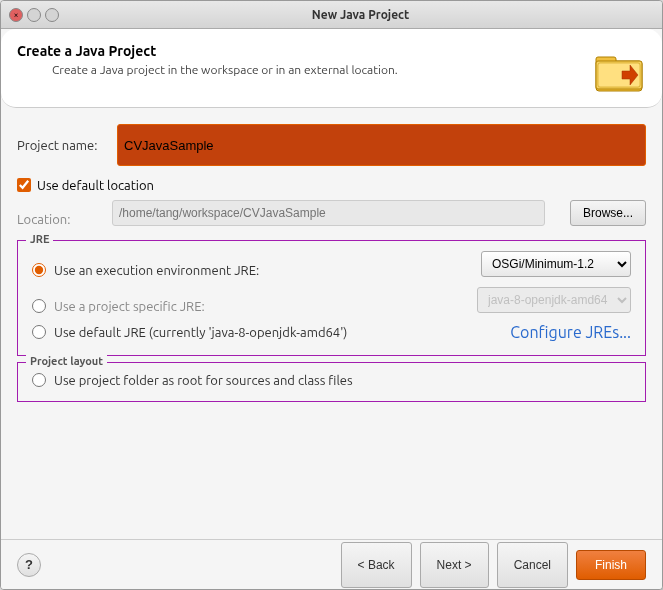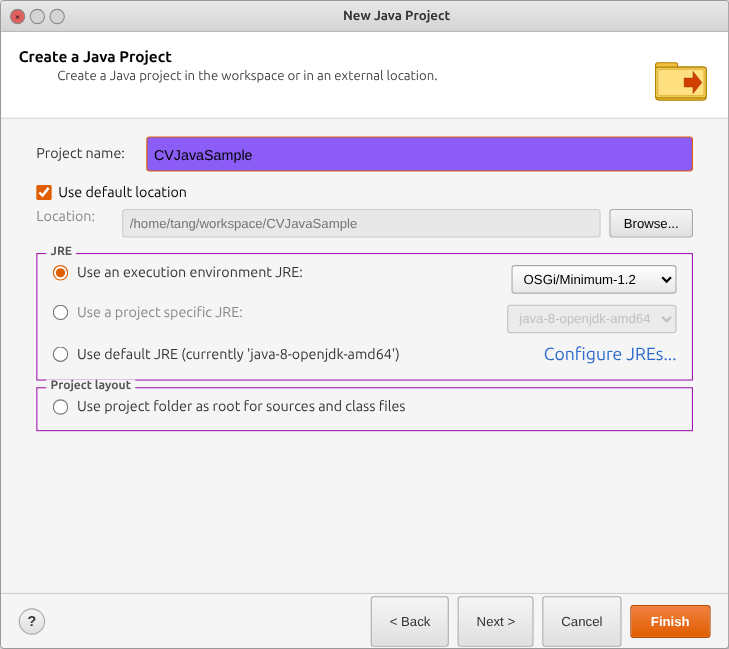--- a/index.html
+++ b/index.html
@@ -57,74 +57,75 @@
       font-weight: bold;
       color: #333;
     }
     .header-section {
       background: #fff;
       border-bottom: 1px solid #ccc;
       padding: 14px 16px 12px 16px;
       display: flex;
       align-items: flex-start;
       justify-content: space-between;
+      border-radius: 15px;
     }
     .header-text h2 {
       font-size: 14px;
       font-weight: bold;
       color: #000;
       margin-bottom: 4px;
     }
     .header-text p {
       font-size: 12px;
       color: #444;
       margin-left: 35px;
     }
     .content {
       flex: 1;
-      padding: 16px 32px;
+      padding: 16px 16px;
       overflow-y: auto;
       background: #f5f5f5;
     }
     .form-row {
       display: flex;
       align-items: center;
       margin-bottom: 12px;
     }
     .form-label {
       font-size: 13px;
       color: #333;
       min-width: 100px;
     }
     .form-input {
       flex: 1;
-      height: 32px;
+      height: 42px;
       border: 1px solid #e05d00;
       border-radius: 3px;
       padding: 2px 6px;
       font-size: 13px;
       outline: none;
-      background: #8b5cf6;
+      background: #c2410c;
     }
     .checkbox-row {
       display: flex;
       align-items: center;
       gap: 6px;
       margin-bottom: 8px;
     }
     .checkbox-row input[type="checkbox"] {
       accent-color: #e05d00;
       width: 14px;
       height: 14px;
     }
     .location-row {
       display: flex;
-      align-items: flex-start;
+      align-items: flex-end;
       margin-bottom: 14px;
-      gap: 8px;
+      gap: 25px;
     }
     .location-label {
       min-width: 70px;
       font-size: 13px;
       color: #888;
     }
     .location-input {
       flex: 1;
       height: 26px;
       border: 1px solid #ccc;
@@ -155,21 +156,21 @@
       top: -8px;
       left: 8px;
       background: #f5f5f5;
       padding: 0 4px;
       font-size: 11px;
       color: #555;
       font-weight: bold;
     }
     .radio-row {
       display: flex;
-      align-items: flex-start;
+      align-items: flex-end;
       gap: 8px;
       margin-bottom: 10px;
     }
     .radio-row:last-child { margin-bottom: 0; }
     .radio-row input[type="radio"] {
       accent-color: #e05d00;
       width: 14px;
       height: 14px;
     }
     .radio-label {
@@ -248,21 +249,21 @@
     }
     .finish-btn {
       height: 30px;
       padding: 0 18px;
       border: 1px solid #b84a00;
       border-radius: 3px;
       background: linear-gradient(to bottom, #f08040, #e05d00);
       font-size: 12px;
       cursor: pointer;
       color: #fff;
-      font-weight: bold;
+      font-weight: normal;
     }
 
     
     .folder-icon-wrapper {
       width: 52px;
       height: 52px;
     }
   </style>
 </head>
 <body>

